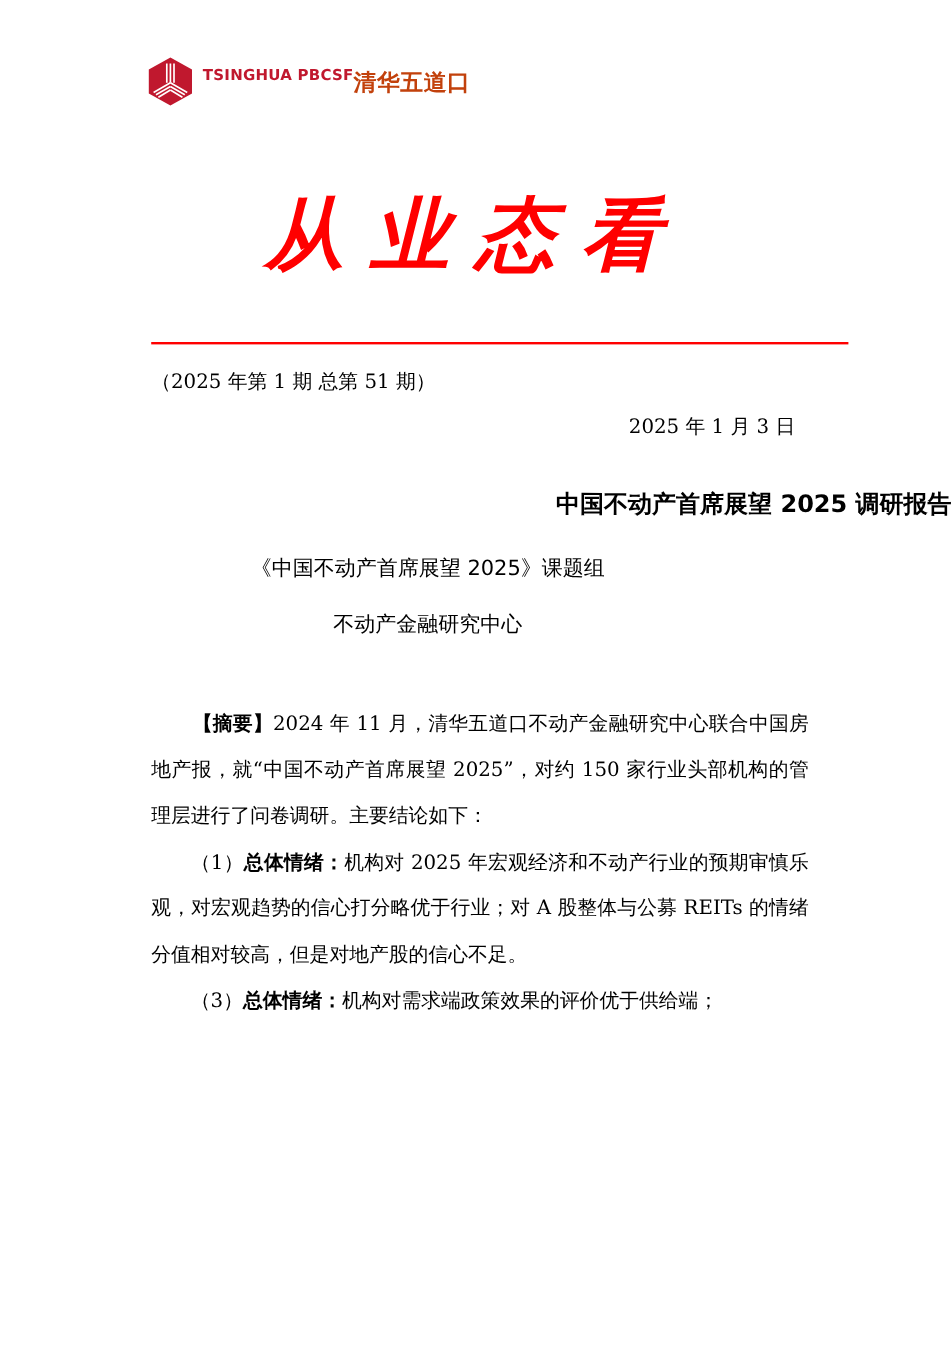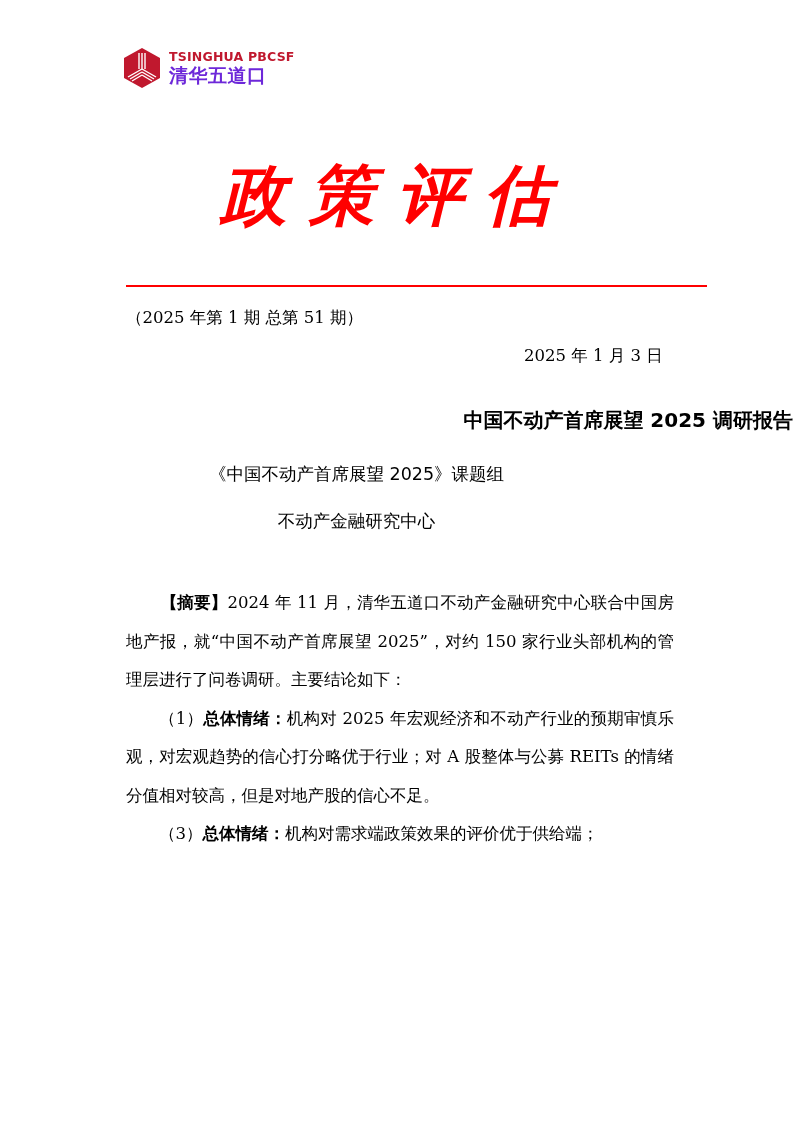--- a/index.html
+++ b/index.html
@@ -1,21 +1,21 @@
 <!DOCTYPE html>
 <html><head>
 <meta charset="utf-8">
 <style>
   html, body { margin: 0; padding: 0; background: #ffffff; }
   body { width: 793px; height: 1122px; position: relative; overflow: hidden; font-family: "DejaVu Serif", serif; color: #000; }
   .logo { position: absolute; left: 121px; top: 47px; display: flex; align-items: center; }
   .logo-mark { width: 42px; height: 42px; }
-  .logo-text { margin-left: 6px; display: flex; flex-direction: column; line-height: 1; }
+  .logo-text { margin-left: 6px; display: flex; flex-direction: row; line-height: 1; }
   .logo-en { font-family: "DejaVu Sans", sans-serif; font-weight: bold; font-size: 12.5px; color: #c0182e; letter-spacing: 0.2px; }
-  .logo-cn { font-family: "DejaVu Sans", sans-serif; font-weight: bold; font-size: 19px; color: #6d28d9; margin-top: 3px; letter-spacing: 0.5px; }
+  .logo-cn { font-family: "DejaVu Sans", sans-serif; font-weight: bold; font-size: 19px; color: #c2410c; margin-top: 3px; letter-spacing: 0.5px; }
   .masthead { position: absolute; left: 0; width: 793px; top: 150px; text-align: center; font-family: "DejaVu Serif", serif; font-weight: bold; font-size: 66px; color: #ff0000; letter-spacing: 22px; font-style: italic; line-height: 90px; }
   .rule { position: absolute; left: 126px; top: 285px; width: 581px; height: 2px; background: #ff0000; }
   .issue { position: absolute; top: 306px; font-family: "DejaVu Serif", serif; font-size: 16.5px; line-height: 24px; }
   .issue-left { left: 126px; }
   .issue-right { left: 524px; margin-top: 38px; }
   .title { position: absolute; left: 0; width: 793px; top: 405px; text-align: right; font-family: "DejaVu Sans", sans-serif; font-weight: bold; font-size: 20px; line-height: 30px; }
   .subtitle { position: absolute; left: 0; width: 713px; text-align: center; font-family: "DejaVu Sans", sans-serif; font-size: 17.5px; line-height: 26px; }
   .sub1 { top: 461px; }
   .sub2 { top: 508px; }
   .body { position: absolute; left: 126px; top: 584px; width: 548px; font-family: "DejaVu Serif", serif; font-size: 16.5px; line-height: 38.5px; text-align: justify; text-align-last: left; }
@@ -40,21 +40,21 @@
       <line x1="21" y1="25" x2="33" y2="32"></line>
       <line x1="21" y1="28" x2="31" y2="34"></line>
     </g>
   </svg>
   <div class="logo-text">
     <span class="logo-en">TSINGHUA PBCSF</span>
     <span class="logo-cn">清华五道口</span>
   </div>
 </div>
 
-<div class="masthead">政策评估</div>
+<div class="masthead">从业态看</div>
 
 <div class="rule"></div>
 
 <div class="issue issue-left">（2025 年第 1 期  总第 51 期）</div>
 <div class="issue issue-right">2025 年 1 月 3 日</div>
 
 <div class="title">中国不动产首席展望 2025 调研报告</div>
 <div class="subtitle sub1">《中国不动产首席展望 2025》课题组</div>
 <div class="subtitle sub2">不动产金融研究中心</div>
 

